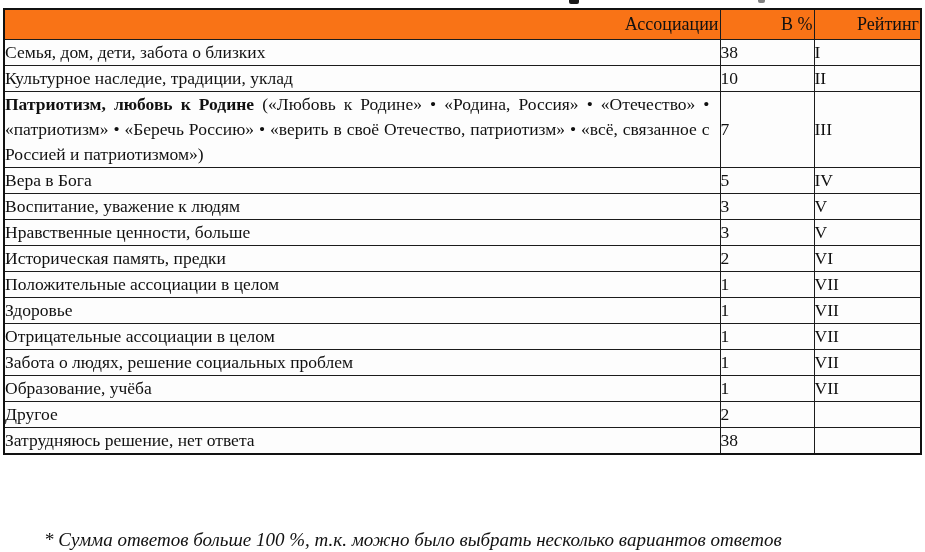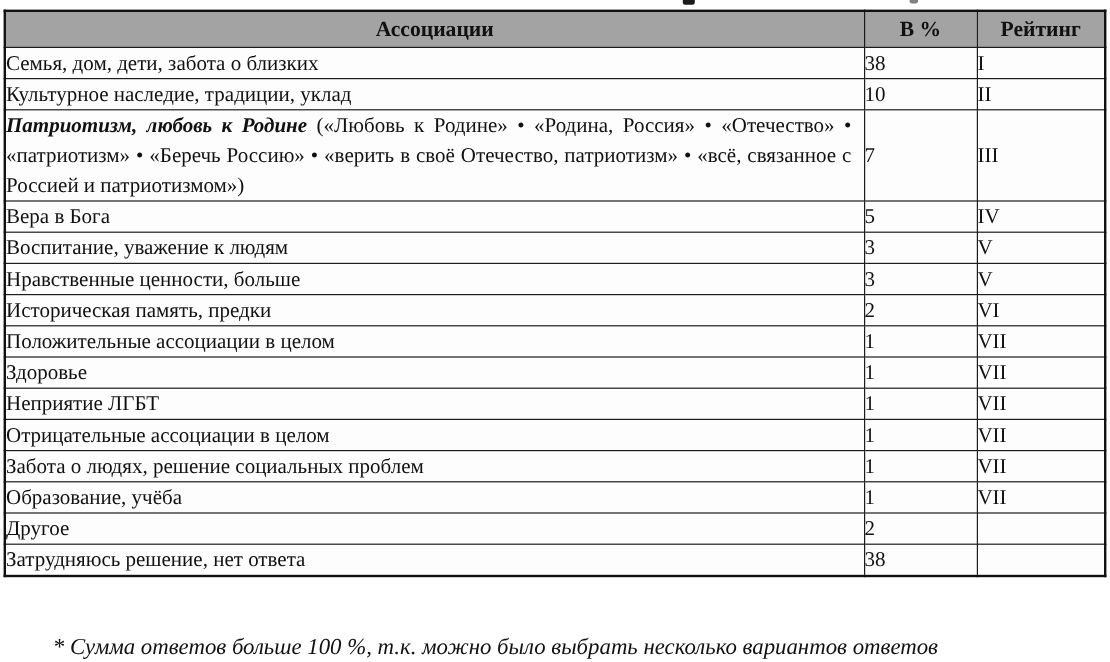--- a/index.html
+++ b/index.html
@@ -39,32 +39,32 @@
   col.c-pct    { width: 94px;  }
   col.c-rating { width: 107px; }
 
   th, td {
     border: 1px solid #1c1c1c;
     font-size: 17.5px;
     line-height: 25px;
     vertical-align: middle;
   }
   thead th {
-    background: #a3a3a3;
-    font-weight: bold;
+    background: #f97316;
+    font-weight: normal;
     height: 27px;
-    text-align: center;
+    text-align: right;
     font-size: 18px;
   }
   td { height: 25px; background: #fdfdfd; }
   td.assoc {
     text-align: justify;
     padding: 0 10px 0 0;
   }
-  td.assoc b { font-weight: bold; font-style: italic; }
+  td.assoc b { font-weight: bold; }
   td.num, td.rating {
     text-align: left;
     padding: 0;
     margin-left: 30px;
   }
   .footnote {
     position: absolute;
     left: 44px;
     top: 529px;
     width: 870px;
@@ -133,25 +133,20 @@
         <td class="assoc">Положительные ассоциации в целом</td>
         <td class="num">1</td>
         <td class="rating">VII</td>
       </tr>
       <tr>
         <td class="assoc">Здоровье</td>
         <td class="num">1</td>
         <td class="rating">VII</td>
       </tr>
       <tr>
-        <td class="assoc">Неприятие ЛГБТ</td>
-        <td class="num">1</td>
-        <td class="rating">VII</td>
-      </tr>
-      <tr>
         <td class="assoc">Отрицательные ассоциации в целом</td>
         <td class="num">1</td>
         <td class="rating">VII</td>
       </tr>
       <tr>
         <td class="assoc">Забота о людях, решение социальных проблем</td>
         <td class="num">1</td>
         <td class="rating">VII</td>
       </tr>
       <tr>

